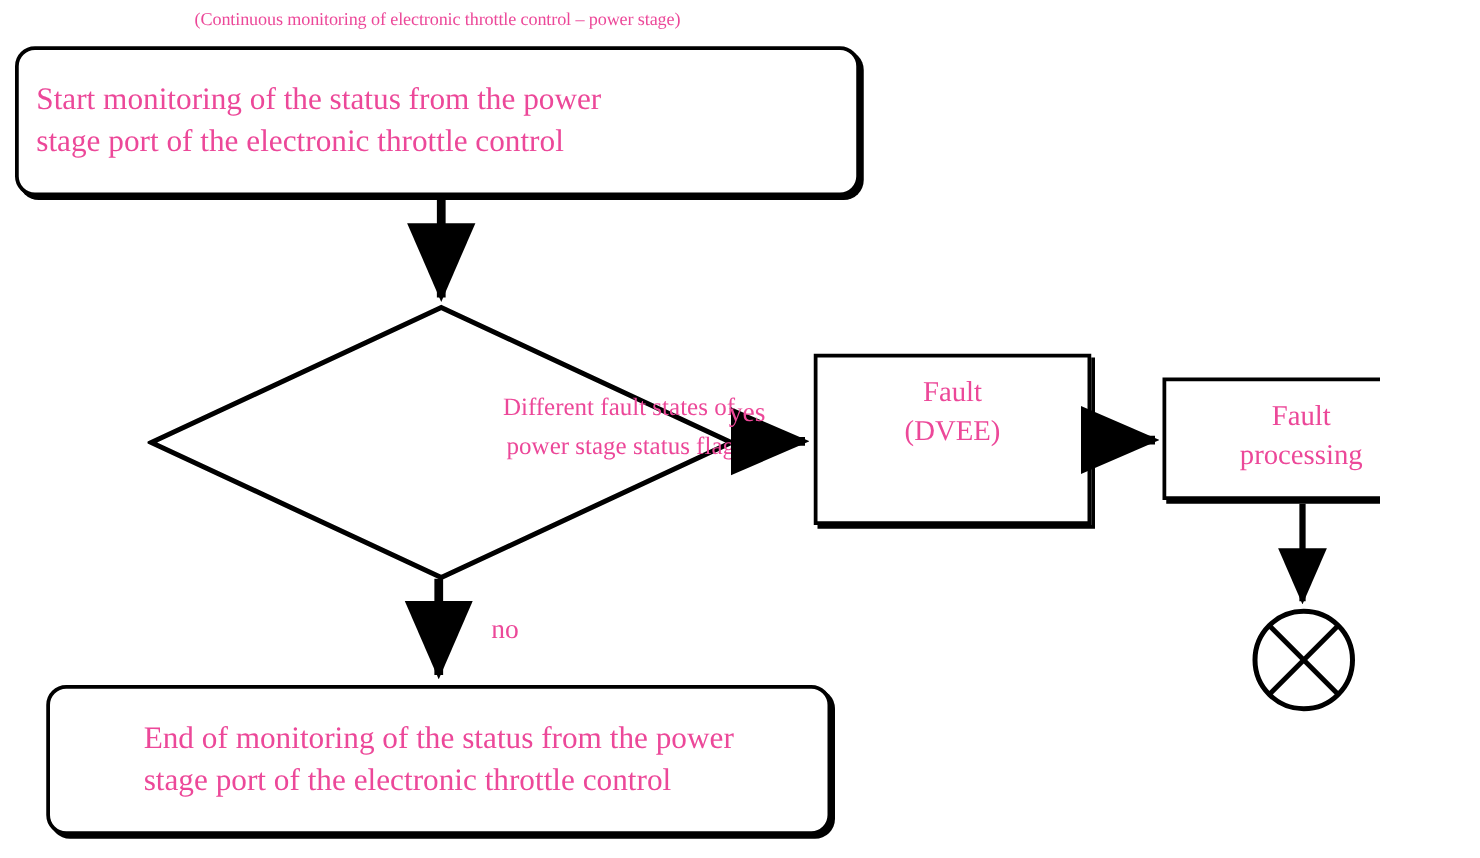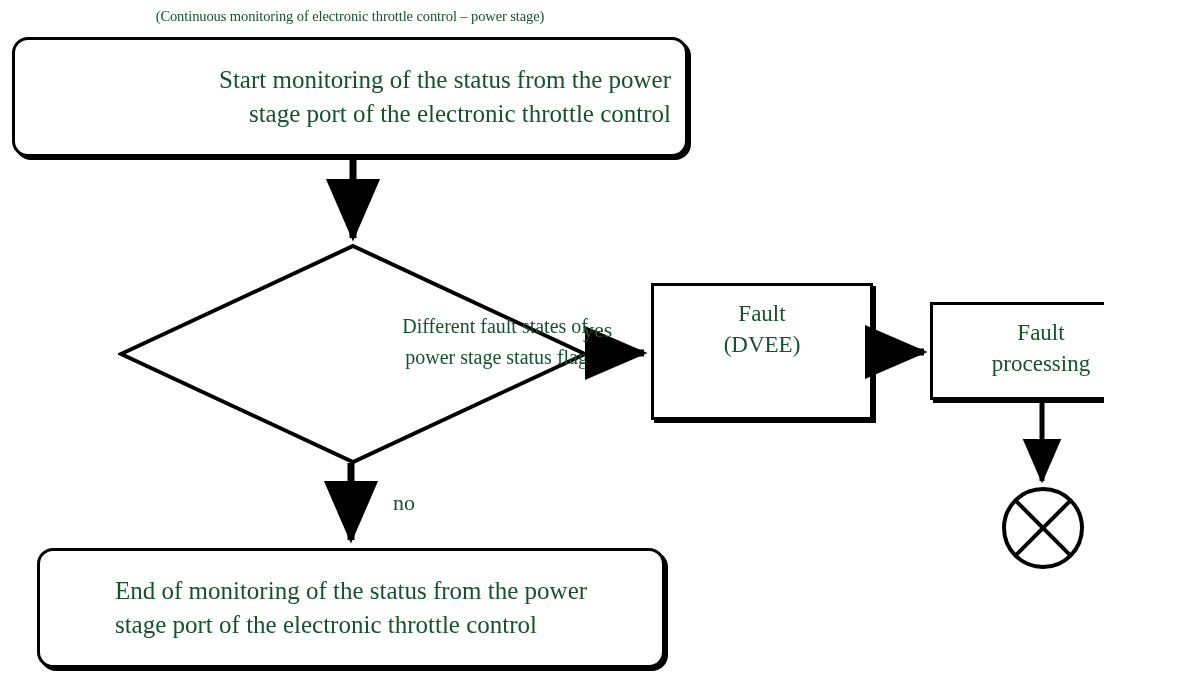--- a/index.html
+++ b/index.html
@@ -7,21 +7,21 @@
     padding: 0;
     background: #ffffff;
   }
   #canvas {
     position: relative;
     width: 1104px;
     height: 686px;
     background: #ffffff;
     overflow: hidden;
     font-family: "Liberation Serif", "DejaVu Serif", serif;
-    color: #14532d;
+    color: #ec4899;
   }
 
   
   .caption {
     position: absolute;
     left: 0;
     top: 7px;
     width: 700px;
     text-align: center;
     font-size: 14.5px;
@@ -44,21 +44,21 @@
   }
   .term-box .txt {
     font-size: 25px;
     line-height: 34px;
     text-align: left;
     padding: 0 14px;
     white-space: pre-line;
   }
 
   #start-box { left: 12px; top: 37px; width: 676px; height: 120px; }
-  #start-box .txt { text-align: right; width: 100%; }
+  #start-box .txt { text-align: left; width: 100%; }
 
   #end-box { left: 37px; top: 548px; width: 628px; height: 120px; }
 
   
   .proc-box {
     position: absolute;
     box-sizing: border-box;
     border: 3px solid #000;
     background: #fff;
     box-shadow: 3px 3px 0 #000;

